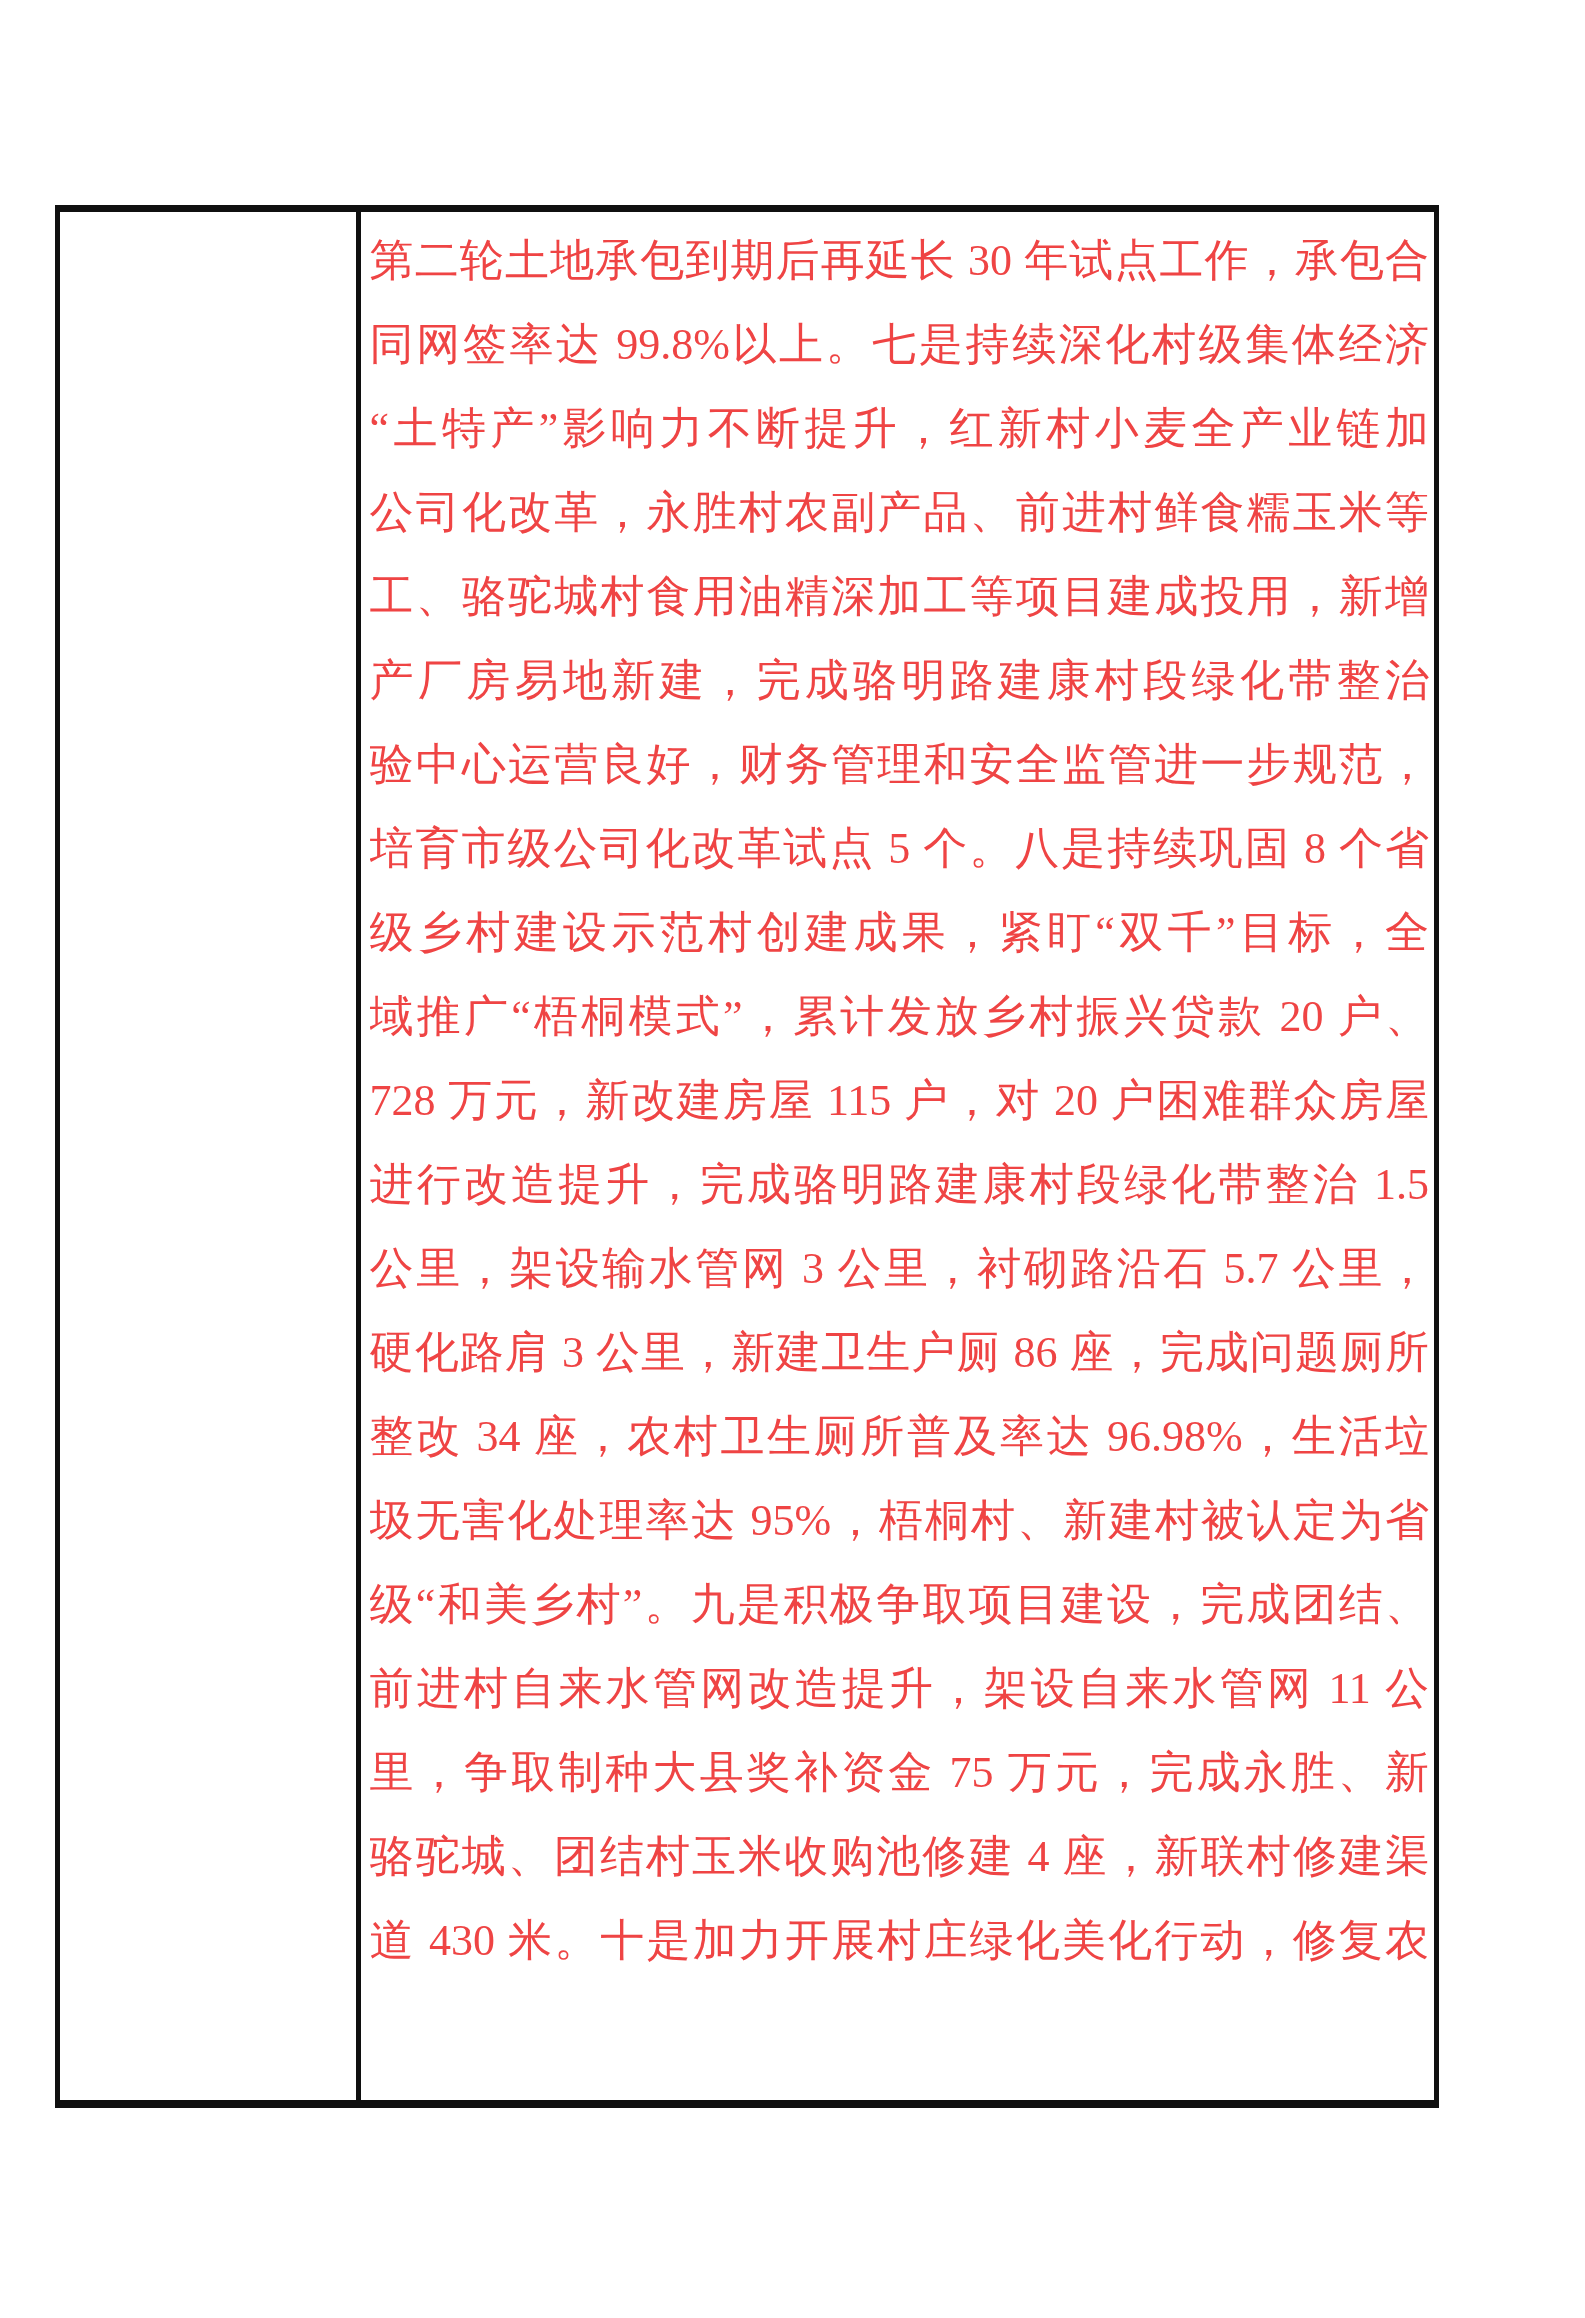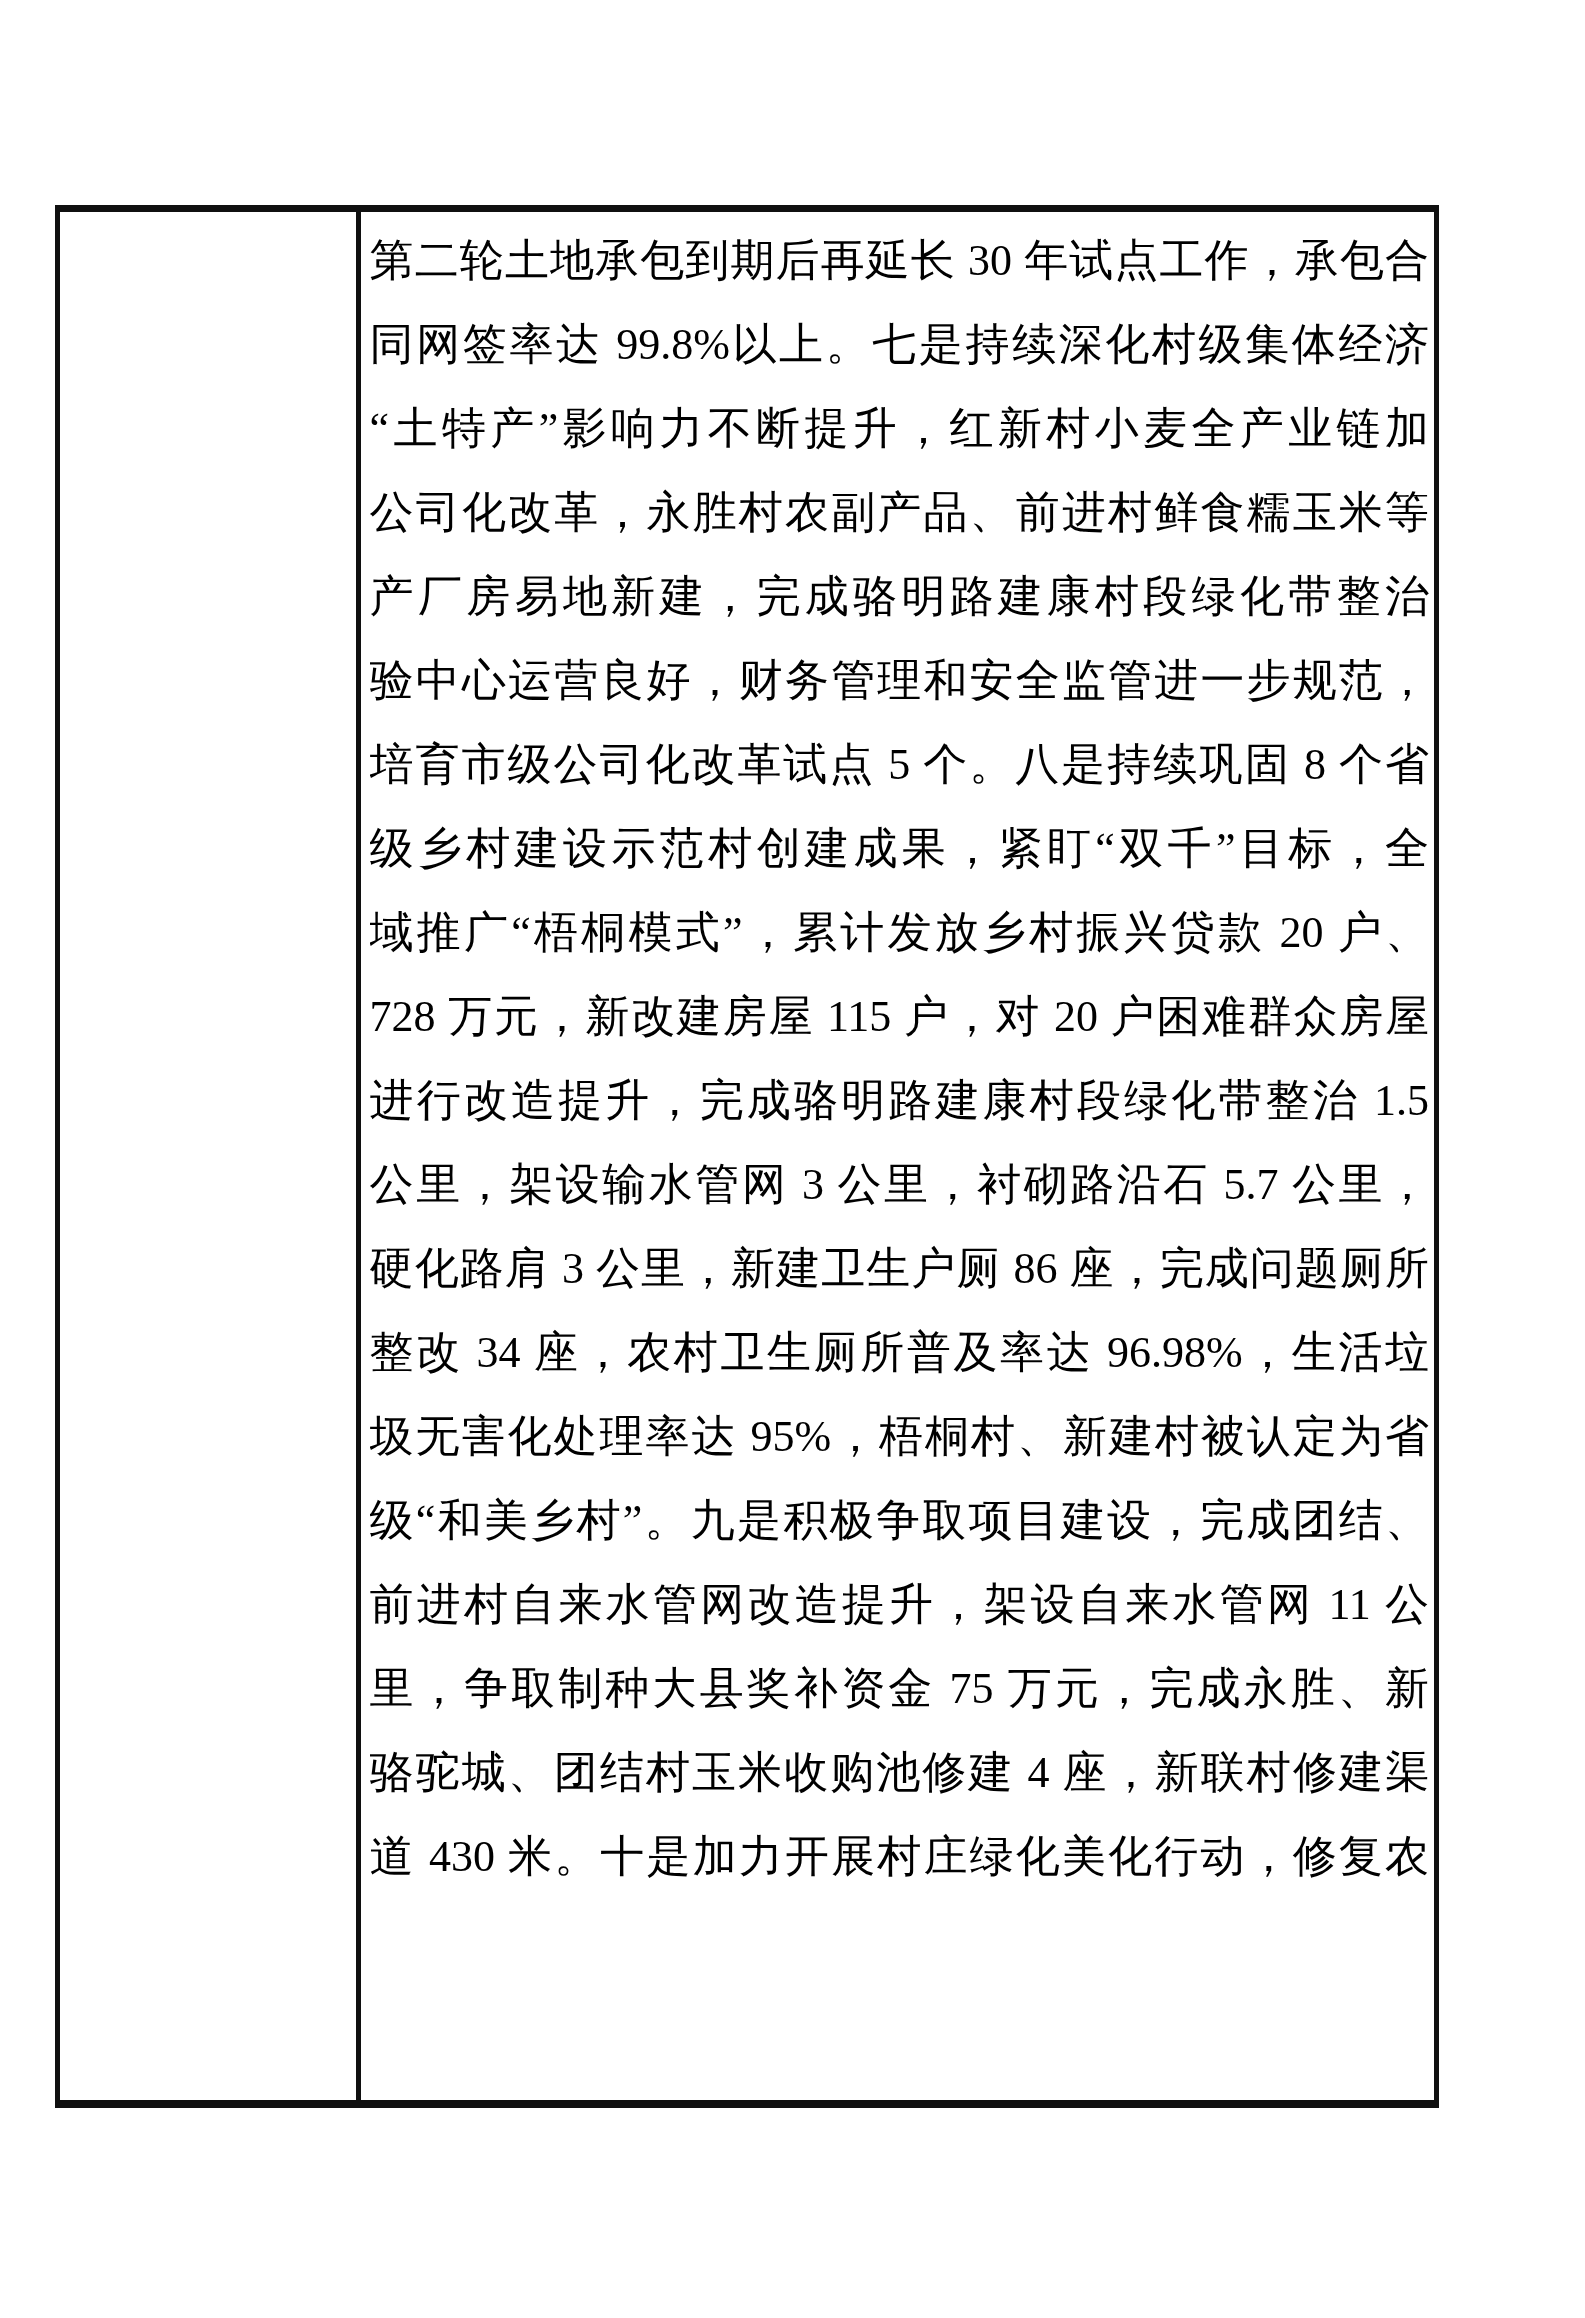--- a/index.html
+++ b/index.html
@@ -40,39 +40,40 @@
   }
   .cell-right {
     flex: 1 1 auto;
     padding: 7.4px 5px 0 8.6px;
     overflow: hidden;
   }
   .text-line {
     height: 84px;
     line-height: 84px;
     font-size: 44px;
-    color: #000000;
+    color: #ef4444;
     text-align: justify;
     text-align-last: justify;
     overflow: hidden;
     white-space: normal;
     letter-spacing: 0;
   }
 </style>
 </head>
 <body>
 
 <div class="page">
   <div class="doc-table">
     <div class="cell cell-left"></div>
     <div class="cell cell-right">
       <div class="text-line">第二轮土地承包到期后再延长 30 年试点工作，承包合</div>
       <div class="text-line">同网签率达 99.8%以上。七是持续深化村级集体经济</div>
       <div class="text-line">“土特产”影响力不断提升，红新村小麦全产业链加</div>
       <div class="text-line">公司化改革，永胜村农副产品、前进村鲜食糯玉米等</div>
+      <div class="text-line">工、骆驼城村食用油精深加工等项目建成投用，新增</div>
       <div class="text-line">产厂房易地新建，完成骆明路建康村段绿化带整治</div>
       <div class="text-line">验中心运营良好，财务管理和安全监管进一步规范，</div>
       <div class="text-line">培育市级公司化改革试点 5 个。八是持续巩固 8 个省</div>
       <div class="text-line">级乡村建设示范村创建成果，紧盯“双千”目标，全</div>
       <div class="text-line">域推广“梧桐模式”，累计发放乡村振兴贷款 20 户、</div>
       <div class="text-line">728 万元，新改建房屋 115 户，对 20 户困难群众房屋</div>
       <div class="text-line">进行改造提升，完成骆明路建康村段绿化带整治 1.5</div>
       <div class="text-line">公里，架设输水管网 3 公里，衬砌路沿石 5.7 公里，</div>
       <div class="text-line">硬化路肩 3 公里，新建卫生户厕 86 座，完成问题厕所</div>
       <div class="text-line">整改 34 座，农村卫生厕所普及率达 96.98%，生活垃</div>

